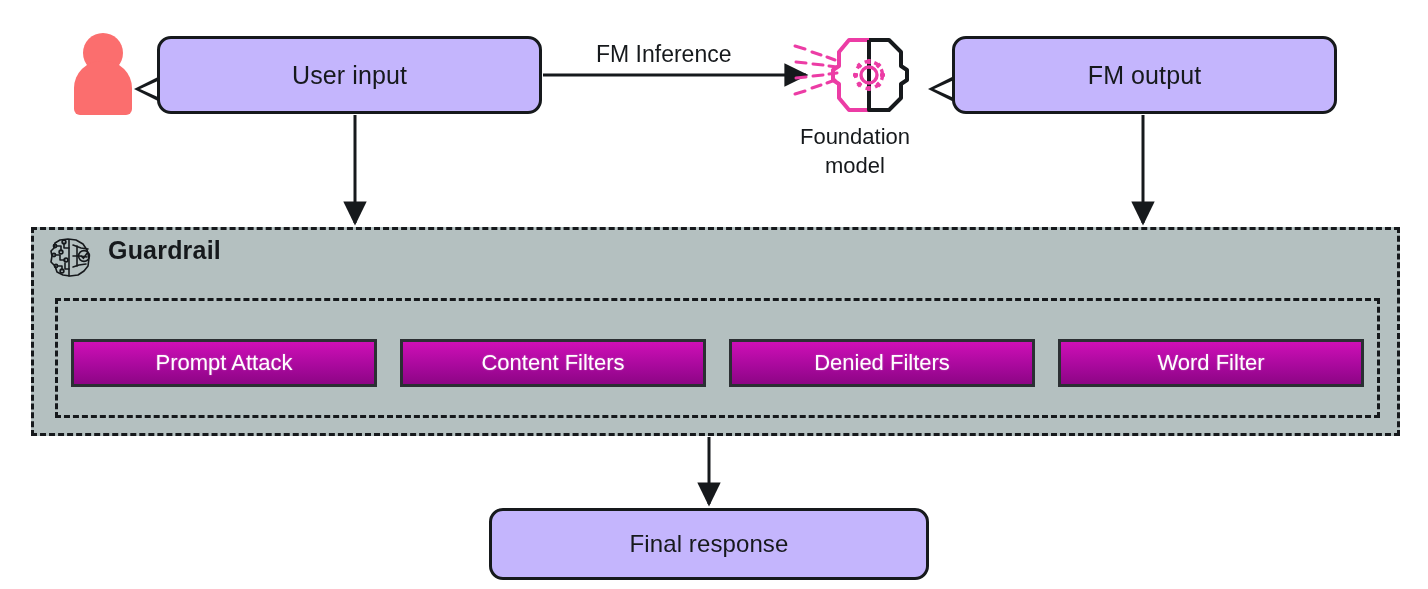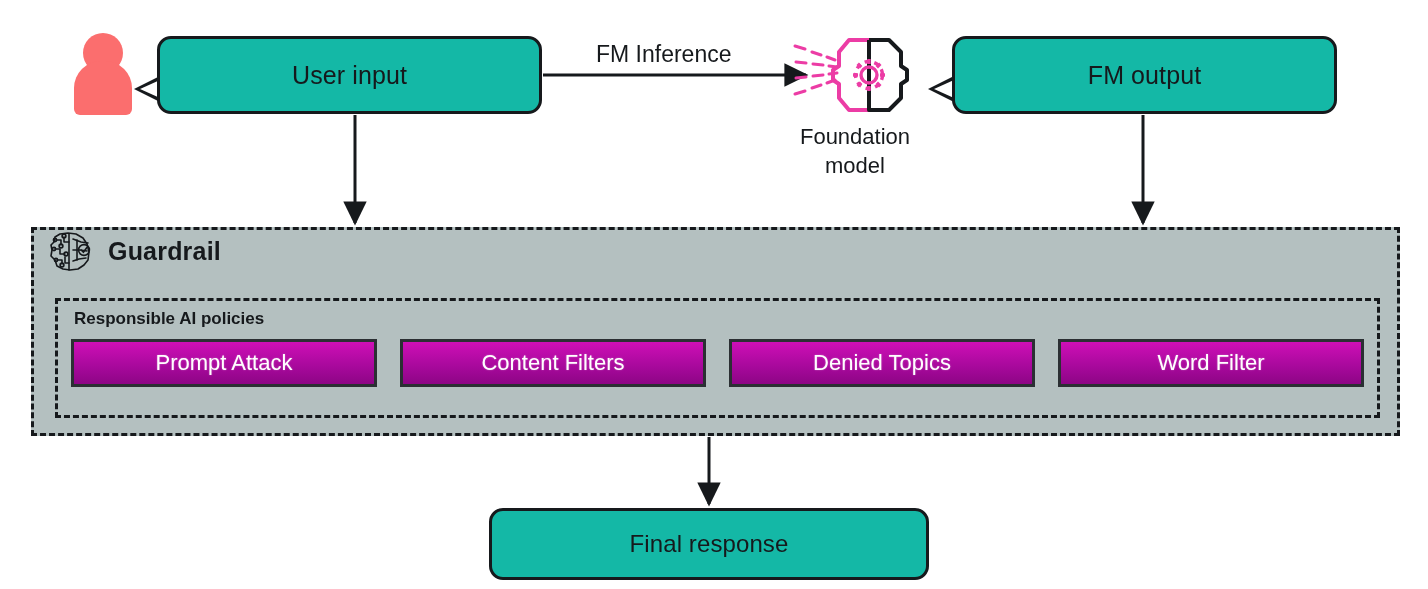--- a/index.html
+++ b/index.html
@@ -45,21 +45,21 @@
     height: 54px;
     background: #fb6e6e;
     border-radius: 27px 27px 6px 6px;
   }
 
   
   .bubble {
     box-sizing: border-box;
     border: 3px solid #16191c;
     border-radius: 14px;
-    background: #14b8a6;
+    background: #c4b5fd;
     display: flex;
     align-items: center;
     justify-content: center;
     font-size: 25px;
     color: #16191c;
     letter-spacing: .1px;
   }
   #user-input-box {
     left: 157px;
     top: 36px;
@@ -157,23 +157,22 @@
     top: 227px;
     width: 1369px;
     height: 209px;
     box-sizing: border-box;
     background: #b4c0c0;
     border: 3px dashed #16191c;
   }
   #guardrail-header {
     position: absolute;
     left: 14px;
-    top: 0;
+    top: 6px;
     display: flex;
-    align-items: center;
     gap: 14px;
   }
   #guardrail-icon {
     width: 46px;
     height: 42px;
   }
   #guardrail-title {
     font-size: 25px;
     font-weight: bold;
     color: #16191c;
@@ -341,26 +340,25 @@
           <path d="M29,10 L29,30"></path>
 
           <circle cx="36" cy="20" r="5.4"></circle>
           <path d="M33.4,20.2 L35.4,22.3 L38.7,17.7"></path>
         </g>
       </svg>
       <div id="guardrail-title">Guardrail</div>
     </div>
 
     <div id="policies-box">
-      <div id="policies-label">Responsible AI policies</div>
 
       <div id="policy-list">
         <div class="policy-chip">Prompt Attack</div>
         <div class="policy-chip">Content Filters</div>
-        <div class="policy-chip">Denied Topics</div>
+        <div class="policy-chip">Denied Filters</div>
         <div class="policy-chip">Word Filter</div>
       </div>
     </div>
   </div>
 
   <div class="abs bubble" id="final-response-box">Final response</div>
 
 </div>
 
 </body></html>

